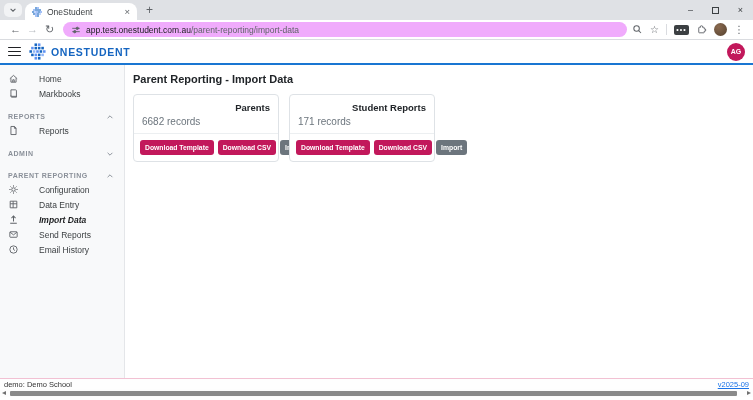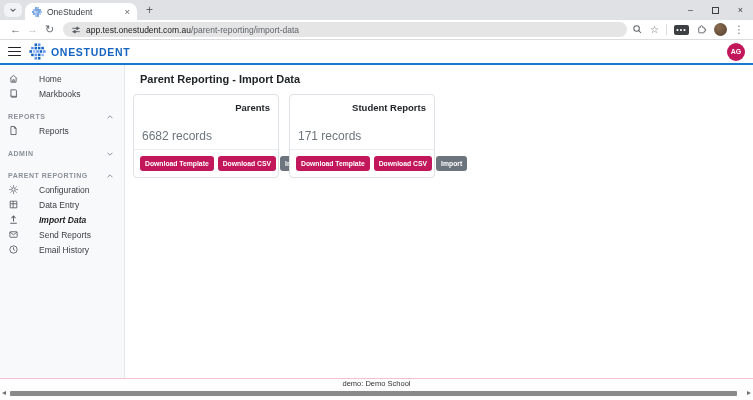--- a/index.html
+++ b/index.html
@@ -23,21 +23,21 @@
   .win-controls { position:absolute; right:0; top:0; height:20px; display:flex; }
   .win-controls > span { width:25px; height:100%; display:flex; align-items:center; justify-content:center;
     font-size:9px; color:#3c4043; cursor:pointer; }
   .maxbox { width:7px; height:7px; border:1px solid #3c4043; display:block; }
 
   
   .toolbar { height:20px; background:#fff; border-bottom:1px solid #dadce0;
     display:flex; align-items:center; padding:0 7px; }
   .nav-btn { font-size:11px; color:#5f6368; width:17px; text-align:center; line-height:1; cursor:pointer; }
   .nav-btn.disabled { color:#b8bcc1; }
-  .urlbar { flex:1; max-width:566px; height:15px; background:#e5e5e5; border-radius:8px;
+  .urlbar { flex:1; max-width:566px; height:15px; background:#f0abfc; border-radius:8px;
     display:flex; align-items:center; gap:5px; padding:0 8px; margin:0 5px; cursor:text; }
   .url-text { font-size:8.5px; white-space:nowrap; overflow:hidden; }
   .url-domain { color:#202124; } .url-path { color:#5f6368; }
   .toolbar-icons { display:flex; align-items:center; gap:7px; margin-left:auto; color:#5f6368; padding-right:2px; }
   .tb-sep { width:1px; height:11px; background:#dadce0; }
   .kbd-icon { width:15px; height:10px; background:#3c4043; border-radius:2px; color:#fff;
     font-size:7px; line-height:9px; text-align:center; letter-spacing:1px; cursor:pointer; }
   .profile-dot { width:13px; height:13px; border-radius:50%; cursor:pointer;
     background:radial-gradient(circle at 35% 30%, #8a6a4f, #54412f); }
   .menu-dots { font-size:10px; color:#5f6368; cursor:pointer; }
@@ -55,35 +55,35 @@
   
   .bodyrow { display:flex; height:313px; }
   .sidebar { width:125px; flex-shrink:0; background:#f8f9fa; border-right:1px solid #e4e6e9; padding-top:6px; }
   .side-item { height:15px; display:flex; align-items:center; gap:20px; padding:0 8px;
     font-size:8.5px; color:#3c4043; cursor:pointer; white-space:nowrap; }
   .side-item .ic { color:#5f6368; flex-shrink:0; display:flex; }
   .side-item.active { font-weight:bold; color:#1b1d1f;font-style:italic; }
   .side-section { height:13px; margin-top:9px; display:flex; align-items:center; justify-content:space-between;
     padding:0 10px 0 8px; font-size:7px; font-weight:bold; letter-spacing:.5px; color:#8a9099; cursor:pointer; }
   .main { flex:1; padding:6px 8px; background:#fff; }
-  .page-title { font-size:11px; font-weight:bold; color:#212529; margin:2px 7px 9px; }
+  .page-title { font-size:11px; font-weight:bold; color:#212529; margin:2px 0 9px; }
   .cards { display:flex; gap:10px; }
   .card { width:146px; background:#fff; border:1px solid #dee2e6; border-radius:4px; }
   .card-body { padding:7px 8px 6px; }
   .card-title { font-size:9.5px; font-weight:bold; color:#212529;text-align:right; }
-  .card-records { font-size:12px; color:#6c757d; margin-top:16px; }
+  .card-records { font-size:10px; color:#6c757d; margin-top:3px; }
   .card-footer { border-top:1px solid #eceff1; padding:6px; display:flex; gap:4px; }
   .btn { border:none; border-radius:3px; color:#fff; font-size:6.8px; font-weight:bold;
     padding:4px 5px; font-family:inherit; cursor:pointer; white-space:nowrap; }
   .btn-pink { background:#c2185b; }
   .btn-gray { background:#6c757d; }
 
   
   .footer { height:11px; border-top:1px solid #f2c1d3; background:#fefefe;
-    display:flex; align-items:center; justify-content:space-between; padding:0 4px;flex-direction:column; }
+    display:flex; align-items:center; justify-content:space-between; padding:0 4px; }
   .footer-school { font-size:7.5px; color:#333; }
   .footer-version { font-size:7.5px; color:#1a73e8; text-decoration:underline; cursor:pointer; }
   .hscroll { height:8px; background:#fdfdfd; position:relative; }
   .hthumb { position:absolute; left:10px; right:16px; top:1.5px; height:5px; background:#8a8a8a; border-radius:1px; cursor:grab; }
   .harrow { position:absolute; top:2px; width:0; height:0;
     border-top:2.5px solid transparent; border-bottom:2.5px solid transparent; cursor:pointer; }
   .harrow.left  { left:2px;  border-right:4px solid #6f6f6f; }
   .harrow.right { right:2px; border-left:4px solid #6f6f6f; }
 </style>
 </head>

